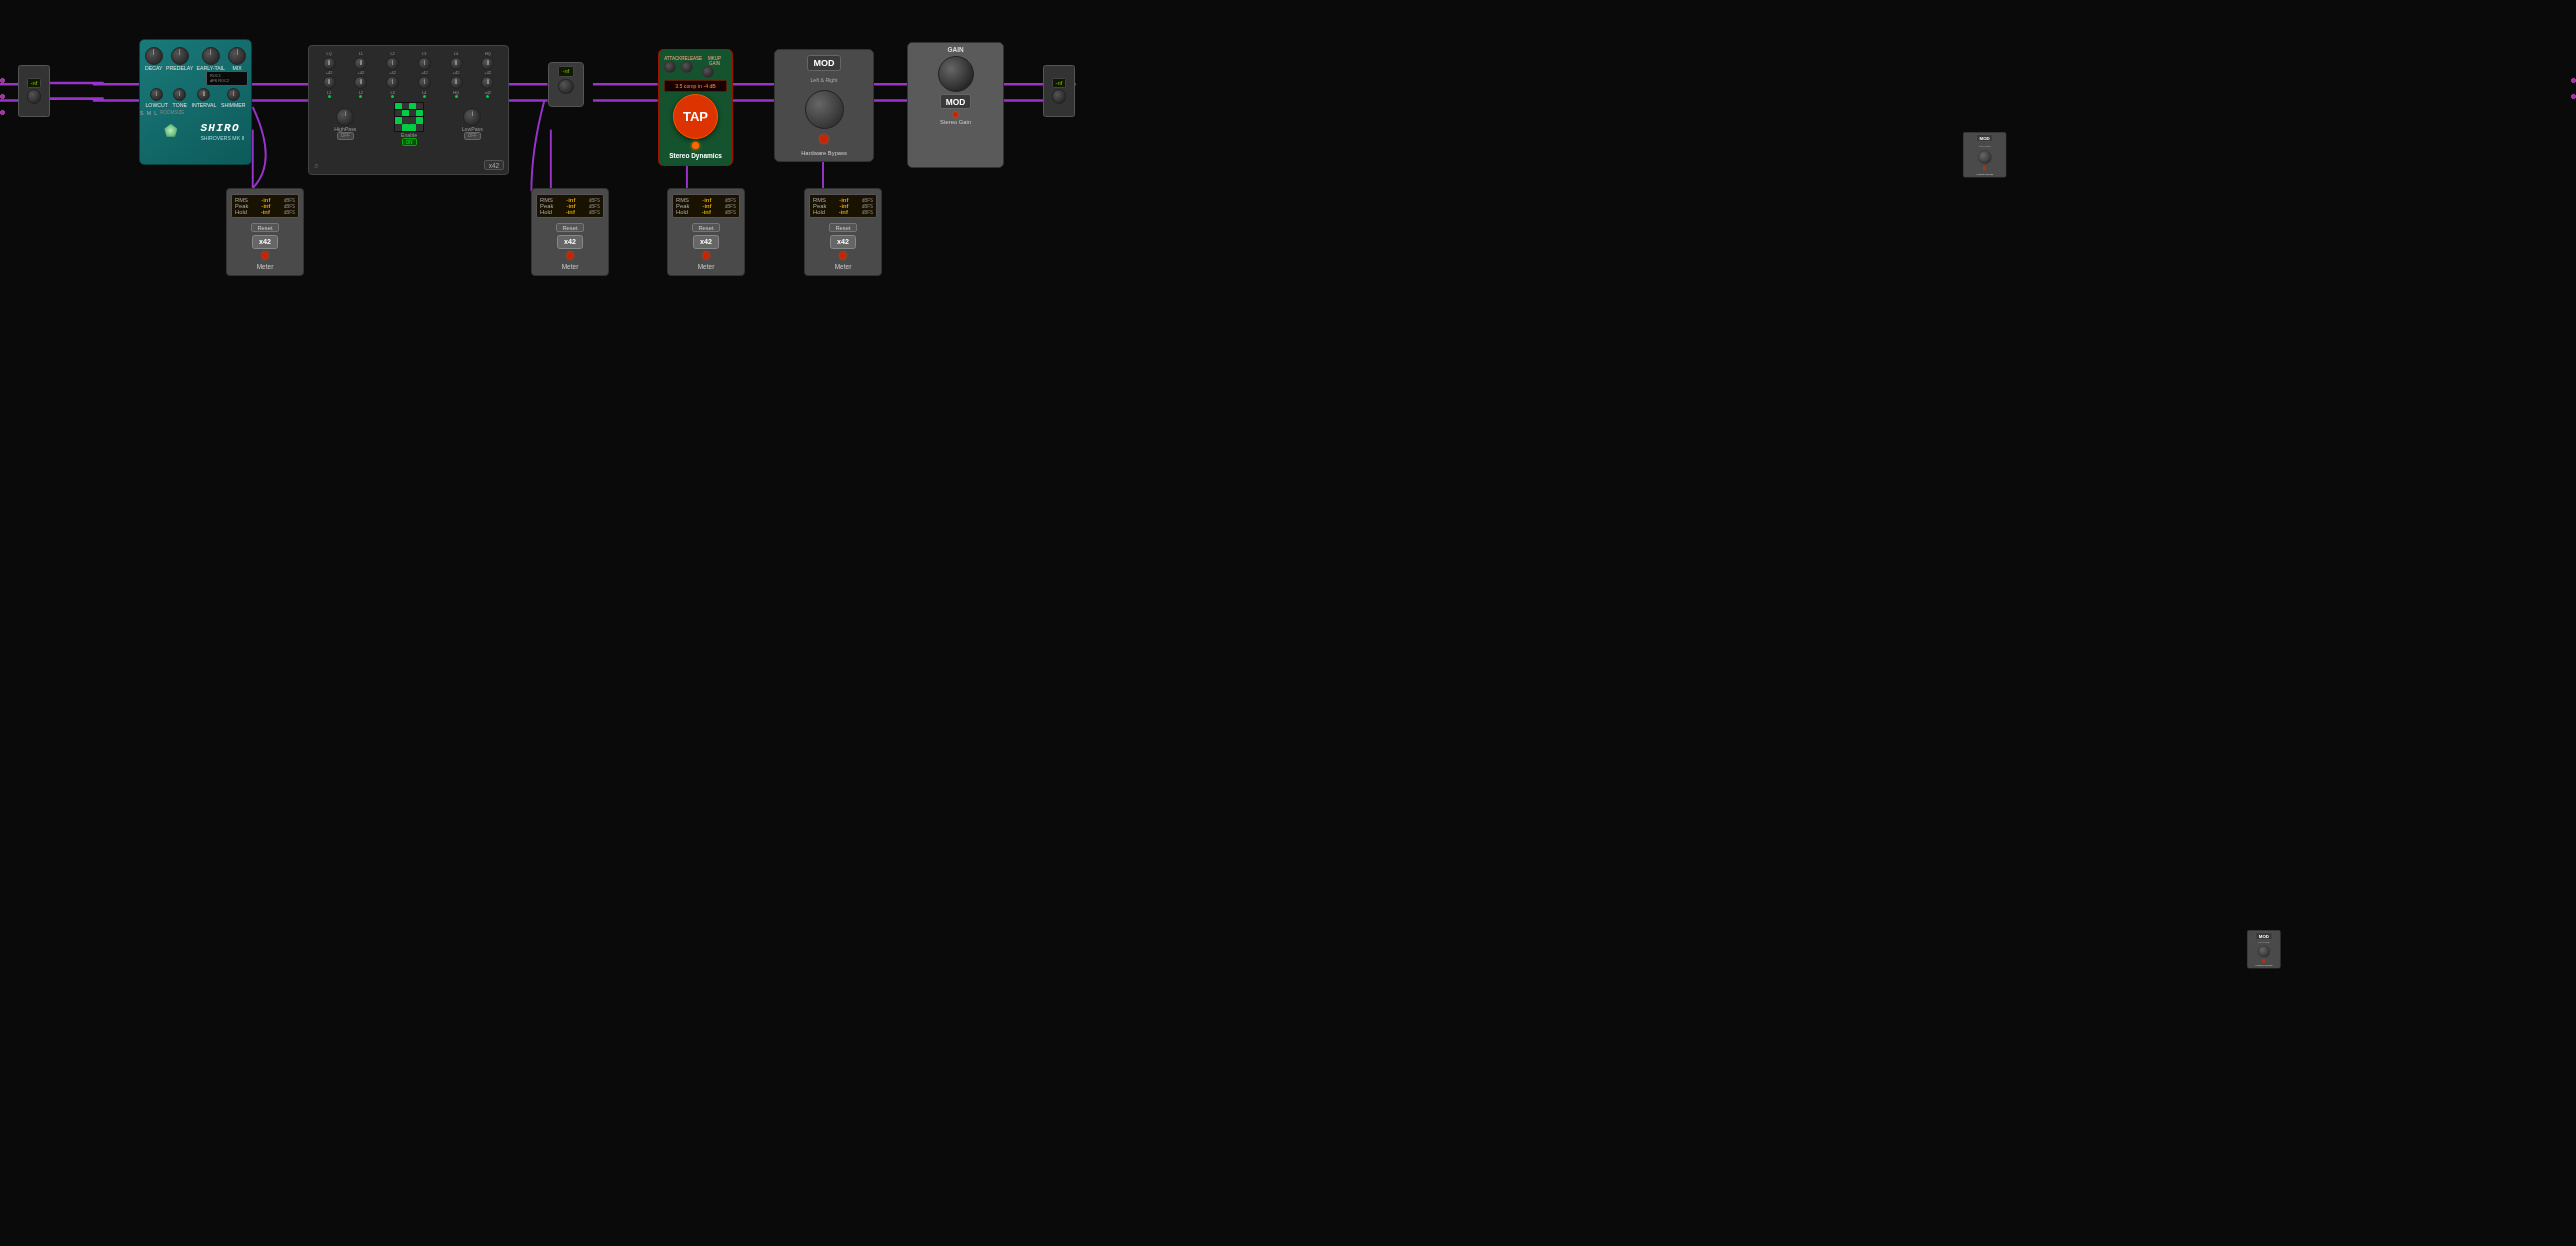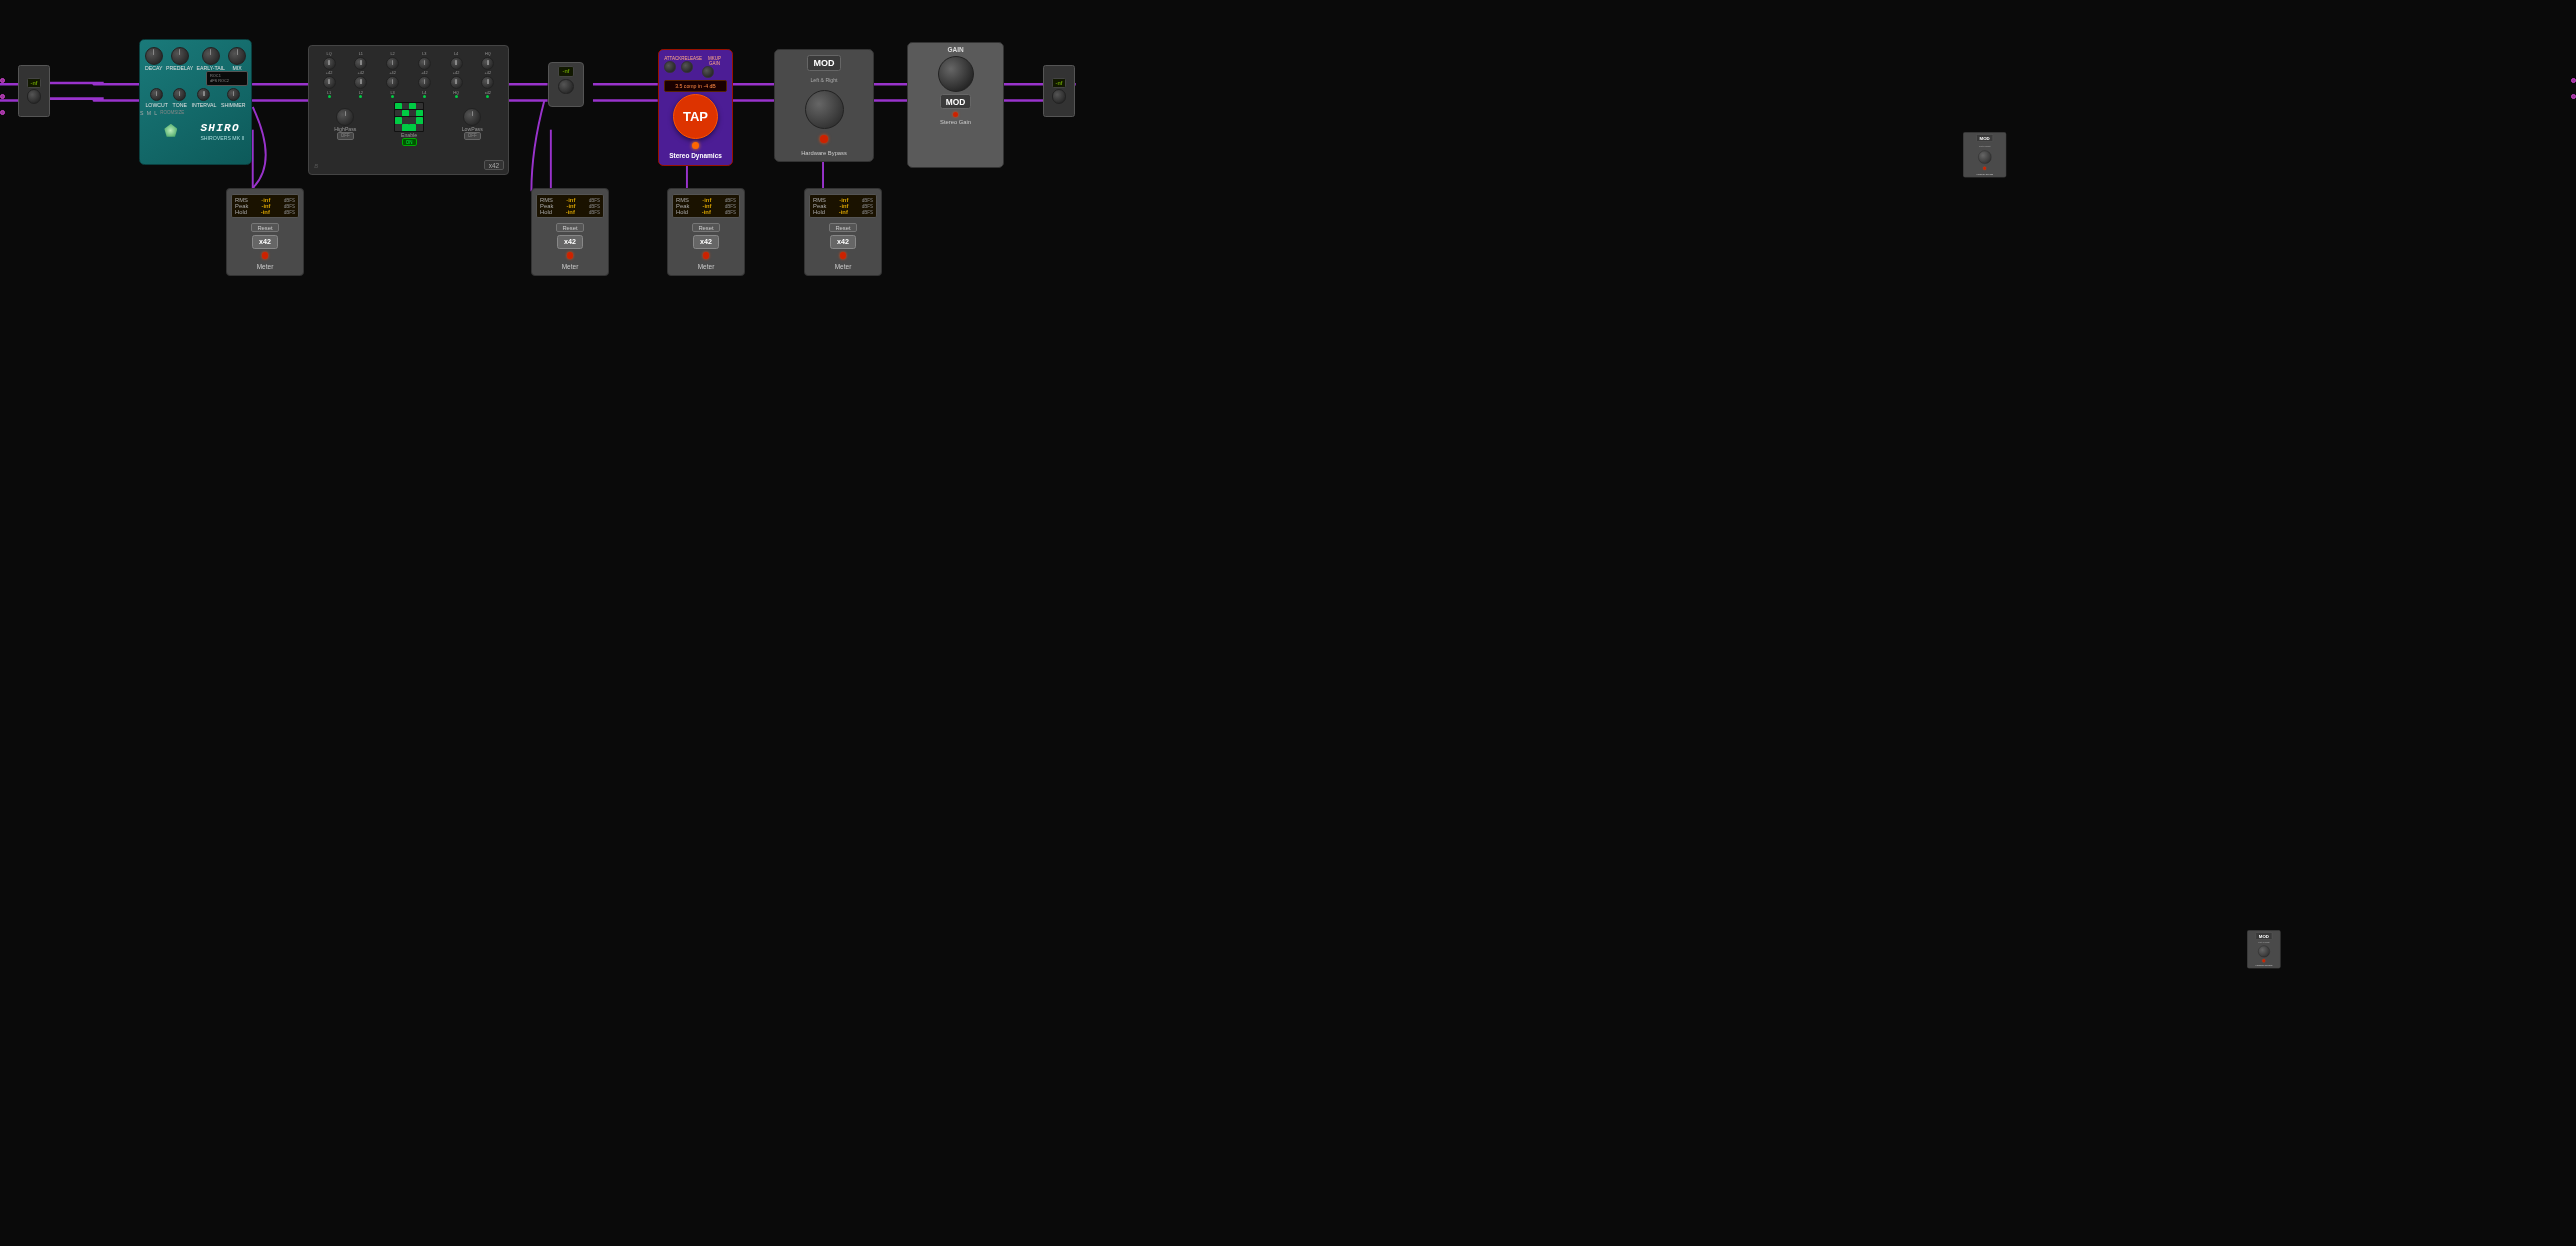--- a/index.html
+++ b/index.html
@@ -265,21 +265,21 @@
       box-shadow: 0 0 3.2px #ff4400;
     }
     .hw-title {
       color: #ccc;
       font-size: 5.8px;
       text-align: center;
     }
 
     
     .dynamics-plugin {
-      background: #4c1d95;
+      background: #14532d;
       border: 1.9px solid #991100;
       border-radius: 5.2px;
       position: absolute;
       display: flex;
       flex-direction: column;
       align-items: center;
       justify-content: space-around;
       padding: 5.2px;
     }
     .dynamics-display {

